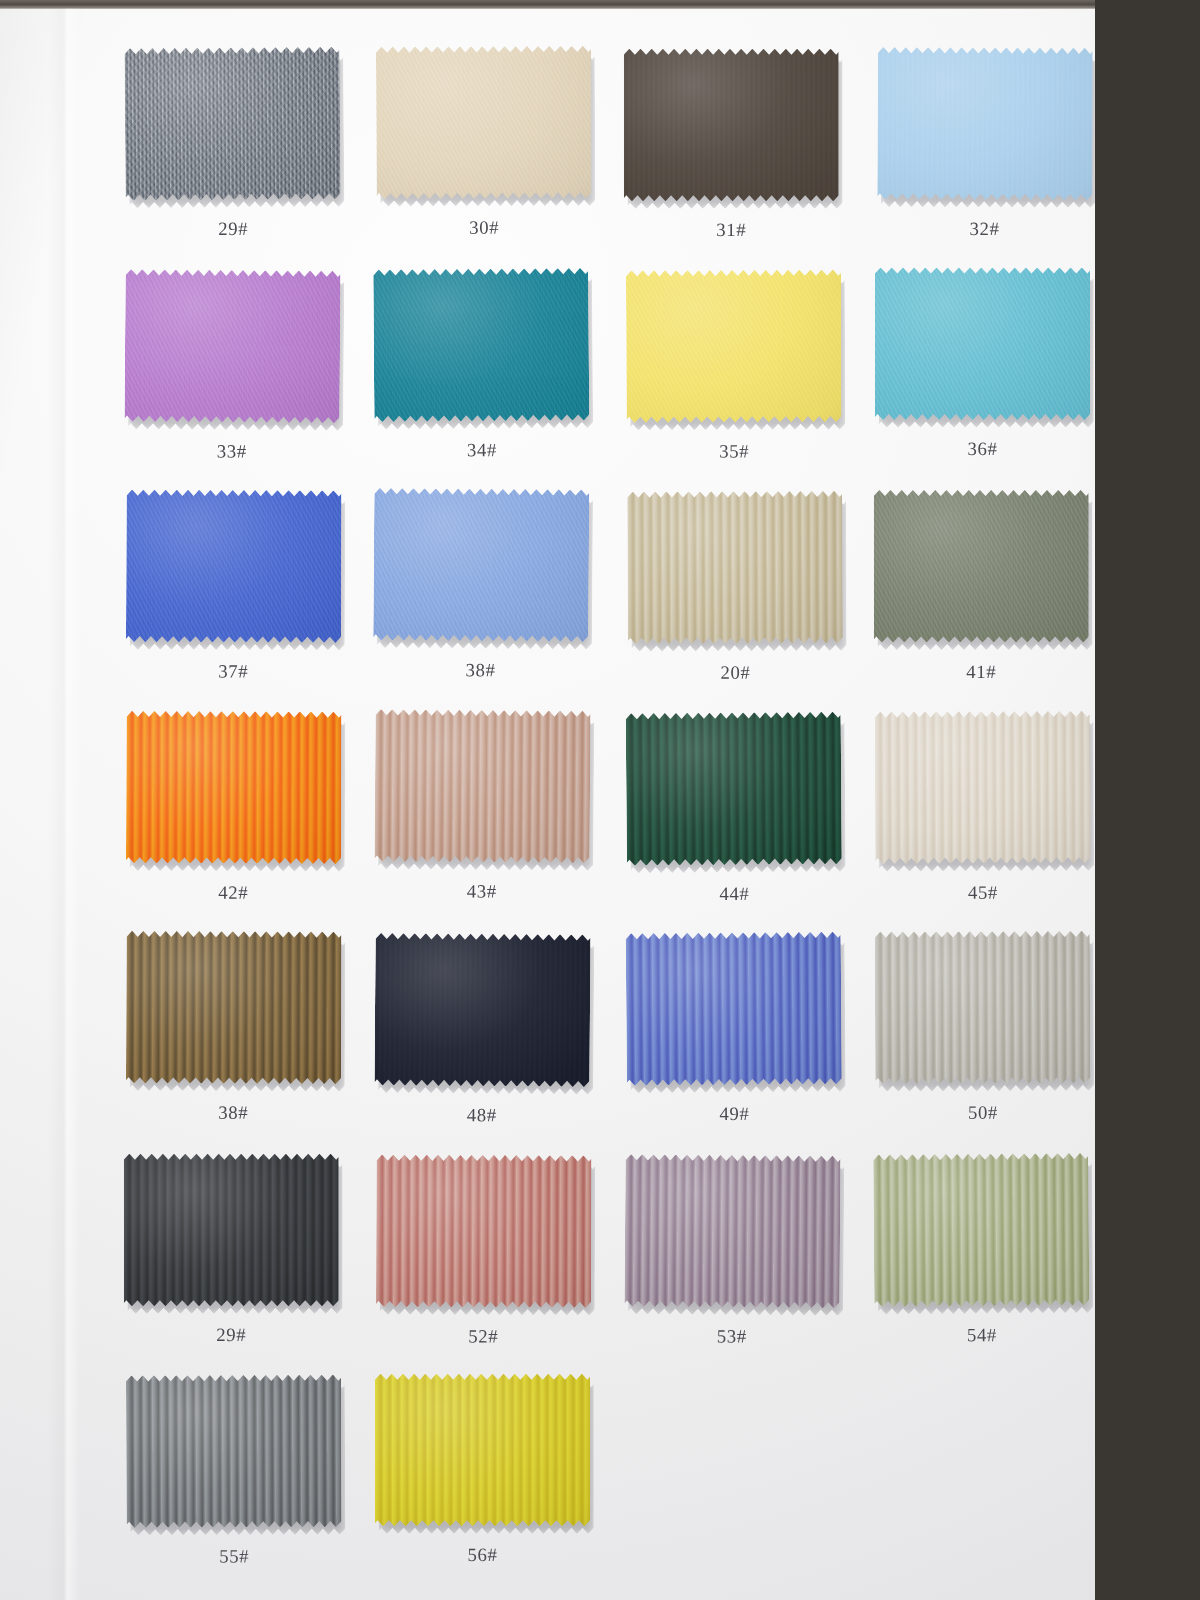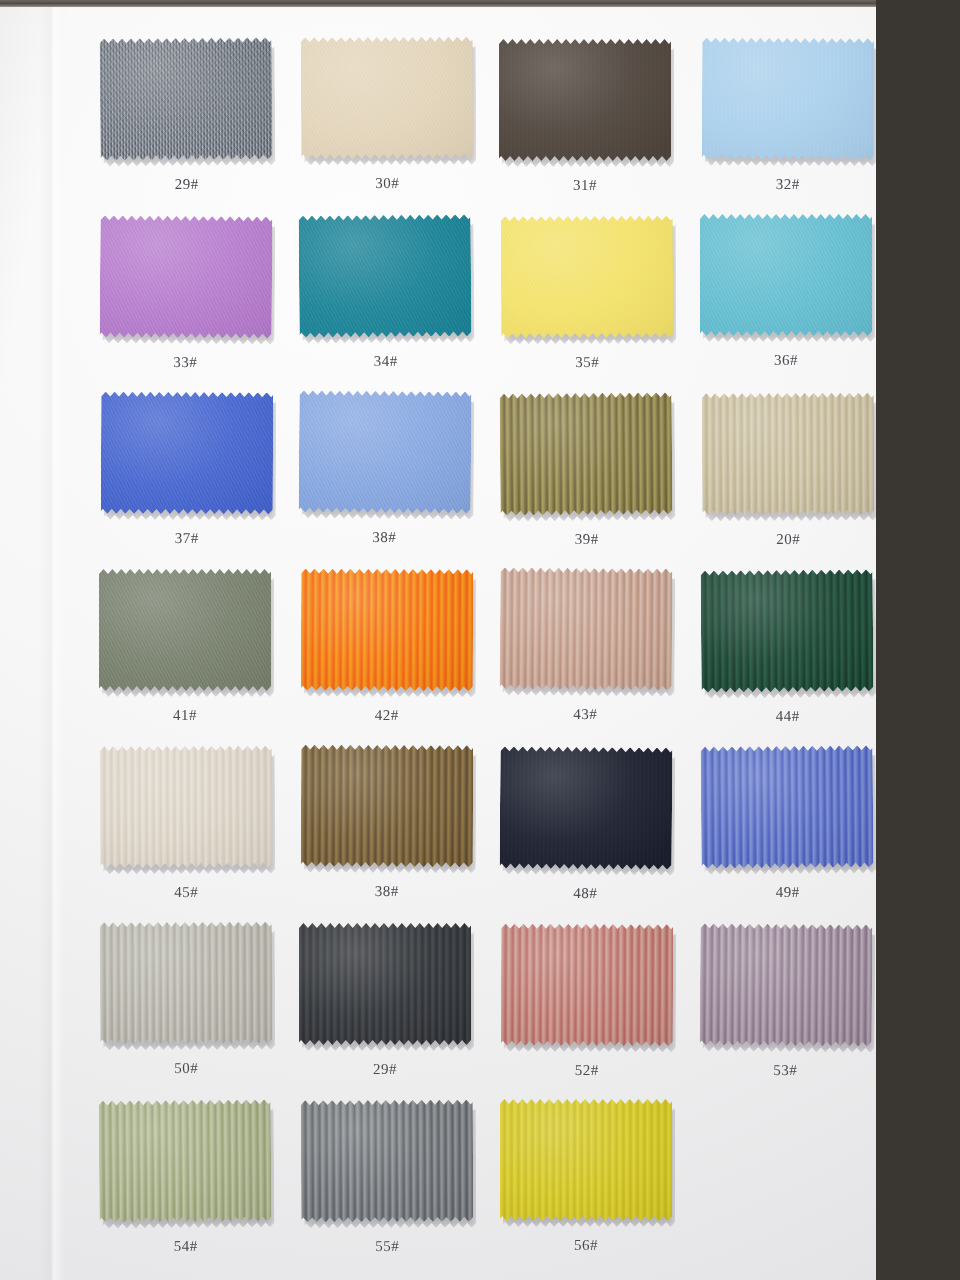--- a/index.html
+++ b/index.html
@@ -326,30 +326,20 @@
         <div class="swatch-wrap" style="transform: translate(-1px, -1px) rotate(0.44deg);">
           <div class="swatch-shadow"></div>
           <div class="swatch twill" title="38#" style="background: rgb(135, 167, 224);">
             <div class="weave"></div>
             <div class="sheen"></div>
           </div>
           <div class="label">38#</div>
         </div>
       </div>
       <div class="cell">
-        <div class="swatch-wrap" style="transform: translate(0px, 1px) rotate(-0.44deg);">
-          <div class="swatch-shadow"></div>
-          <div class="swatch rib" title="39#" style="background: rgb(138, 127, 75);">
-            <div class="weave"></div>
-            <div class="sheen"></div>
-          </div>
-          <div class="label">39#</div>
-        </div>
-      </div>
-      <div class="cell">
         <div class="swatch-wrap" style="transform: translate(2px, 1px) rotate(-0.22deg);">
           <div class="swatch-shadow"></div>
           <div class="swatch rib" title="40#" style="background: rgb(201, 190, 160);">
             <div class="weave"></div>
             <div class="sheen"></div>
           </div>
           <div class="label">20#</div>
         </div>
       </div>
       <div class="cell">

